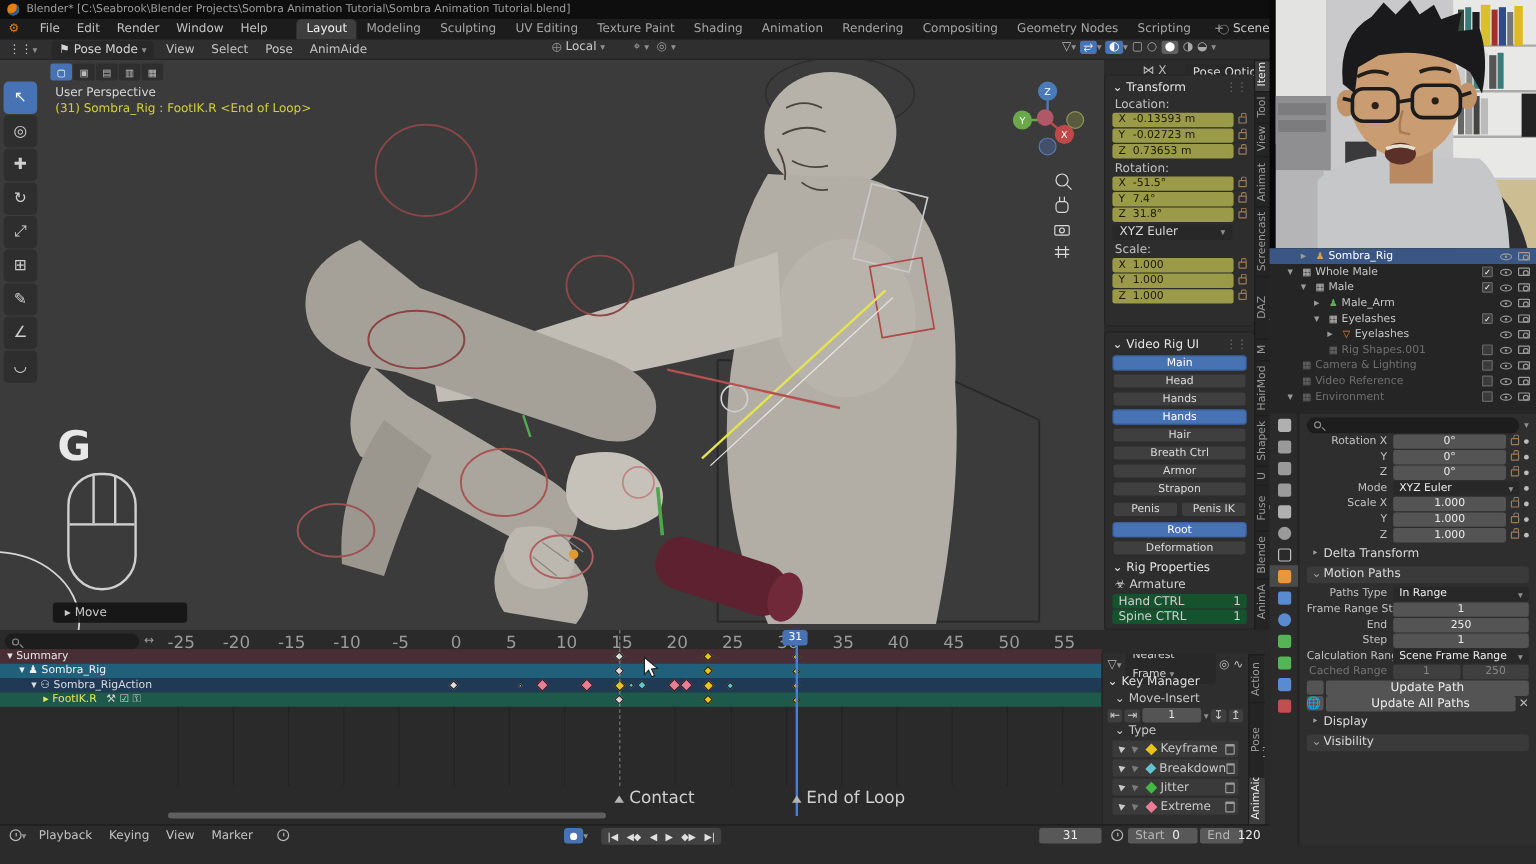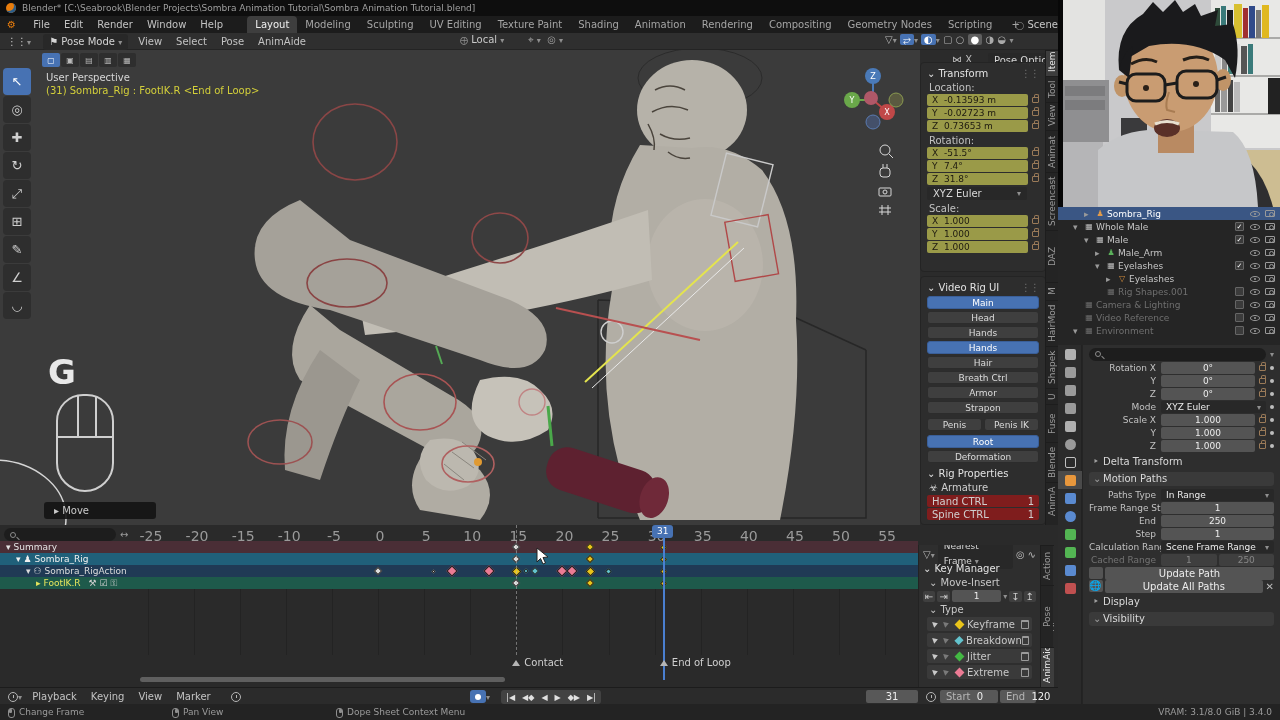--- a/index.html
+++ b/index.html
@@ -43,21 +43,21 @@
 .ofield{flex:1;background:#9a9a48;border-radius:2px;height:12px;display:flex;align-items:center;padding:0 5px;color:#1e1a10;font-size:9px}
 .ofield .ax{width:12px}
 .ofield .val{flex:1;text-align:left}
 .lock{width:7px;height:6px;border:1px solid #9a7a58;border-radius:1px;margin-left:4px;position:relative}
 .lock:before{content:'';position:absolute;left:1px;top:-4px;width:3px;height:3px;border:1px solid #9a7a58;border-bottom:none;border-radius:2px 2px 0 0}
 .euler{background:#282828;border-radius:2px;height:13px;line-height:13px;padding:0 6px;color:#d8d8d8;margin:2px 12px 2px 0;display:flex;justify-content:space-between}
 .rigbtn{background:#3f3f3f;border:1px solid #2c2c2c;border-radius:3px;height:13px;line-height:12px;text-align:center;color:#dcdcdc;margin:2px 0;font-size:9px}
 .rigbtn.on{background:#4772b3;border-color:#3a5f99;color:#fff}
 .rigpair{display:flex;gap:2px}
 .rigpair .rigbtn{flex:1}
-.kvrow{display:flex;background:#7f1d1d;border-radius:2px;height:12px;align-items:center;padding:0 5px;margin:1px 0;color:#d0d0d0}
+.kvrow{display:flex;background:#14532d;border-radius:2px;height:12px;align-items:center;padding:0 5px;margin:1px 0;color:#d0d0d0}
 .kvrow .v{margin-left:auto}
 .vtabs{background:#242424;border-left:1px solid #1d1d1d}
 .vtab{writing-mode:vertical-rl;transform:rotate(180deg);color:#9a9a9a;font-size:9px;padding:4px 1px;text-align:center;width:13px;overflow:hidden;border-bottom:1px solid #1d1d1d}
 .vtab.active{background:#3d3d3d;color:#e8e8e8}
 
 .outliner{background:#252525}
 .olrow{display:flex;align-items:center;height:13px;color:#c6c6c6;font-size:9px;padding-right:3px;white-space:nowrap}
 .olrow.sel{background:#3a5684;color:#fff}
 .olrow.dis{color:#6f6f6f}
 .olico{width:10px;height:10px;display:inline-flex;align-items:center;justify-content:center;margin:0 2px;font-size:8px}
@@ -86,21 +86,21 @@
 .dopehead{left:0;top:525px;width:1058px;height:20px;background:#2f2f2f;border-bottom:1px solid #222;white-space:nowrap}
 .search{background:#1d1d1d;border-radius:8px;height:13px;color:#888;display:flex;align-items:center;padding:0 6px}
 .mag{width:6px;height:6px;border:1px solid #8a8a8a;border-radius:50%;position:relative;margin-right:4px}
 .mag:before{content:'';position:absolute;left:5px;top:5px;width:4px;height:1px;background:#8a8a8a;transform:rotate(45deg)}
 .ruler{color:#9a9a9a;font-size:14px}
 .chrow{position:absolute;left:0;width:918px;height:12px;display:flex;align-items:center;font-size:9px;white-space:nowrap}
 .key{position:absolute;transform:rotate(45deg);border:1px solid #1f1f1f}
 .vline{position:absolute;width:1px;background:rgba(0,0,0,.16)}
 .playhead{position:absolute;width:2px;background:#4a7fd0}
 .phbadge{position:absolute;background:#4772b3;color:#fff;border-radius:3px;font-size:9px;line-height:13px;padding:0 5px}
-.marker{color:#cfcfcf;font-size:10px}
+.marker{color:#cfcfcf;font-size:14px}
 .tri{width:0;height:0;border-left:4px solid transparent;border-right:4px solid transparent;border-bottom:6px solid #b5b5b5;display:inline-block}
 .kmpanel{background:#2e2e2e;border-left:1px solid #232323}
 .kmrow{display:flex;align-items:center;height:14px;margin:2px 4px;background:#3a3a3a;border-radius:2px;padding:0 3px}
 .cursoricon{width:0;height:0;border-left:5px solid #c9c9c9;border-top:3px solid transparent;border-bottom:3px solid transparent;margin:0 3px;transform:rotate(-20deg)}
 .cursoricon.o{border-left-color:#7a7a7a}
 .kdia{width:7px;height:7px;transform:rotate(45deg);margin:0 4px}
 .trash{width:8px;height:9px;border:1px solid #9a9a9a;border-top:2px solid #9a9a9a;border-radius:1px;margin-left:auto}
 
 .tfoot{left:0;top:687px;width:1058px;height:17px;background:#2b2b2b;border-top:1px solid #1c1c1c;white-space:nowrap}
 .clockico{width:10px;height:10px;border:1px solid #b5b5b5;border-radius:50%;position:relative;display:inline-block;vertical-align:middle}
@@ -865,20 +865,14 @@
           <span class="tpb">◆▶</span>
           <span class="tpb">▶|</span>
         </span>
     </span>
     <span class="abs ffield" style="left:866px;top:2px;width:52px">31</span>
     <span class="abs" style="left:926px;top:3px"><span class="clockico"></span></span>
     <span class="abs ffield" style="left:940px;top:2px;width:58px;text-align:left"><span style="color:#b5b5b5">Start</span>&nbsp;&nbsp;<span>0</span></span>
     <span class="abs ffield" style="left:1000px;top:2px;width:36px;text-align:center"><span style="color:#b5b5b5">End</span>&nbsp;&nbsp;<span>120</span></span>
   </div>
 
-  <div class="abs statusbar">
-    <span class="abs" style="left:8px;top:3px"><span class="mico l"></span><span>Change Frame</span></span>
-    <span class="abs" style="left:172px;top:3px"><span class="mico m"></span><span>Pan View</span></span>
-    <span class="abs" style="left:336px;top:3px"><span class="mico r"></span><span>Dope Sheet Context Menu</span></span>
-    <span class="abs" style="right:8px;top:3px">VRAM: 3.1/8.0 GiB | 3.4.0</span>
-  </div>
 
 </div>
 
 </body></html>

